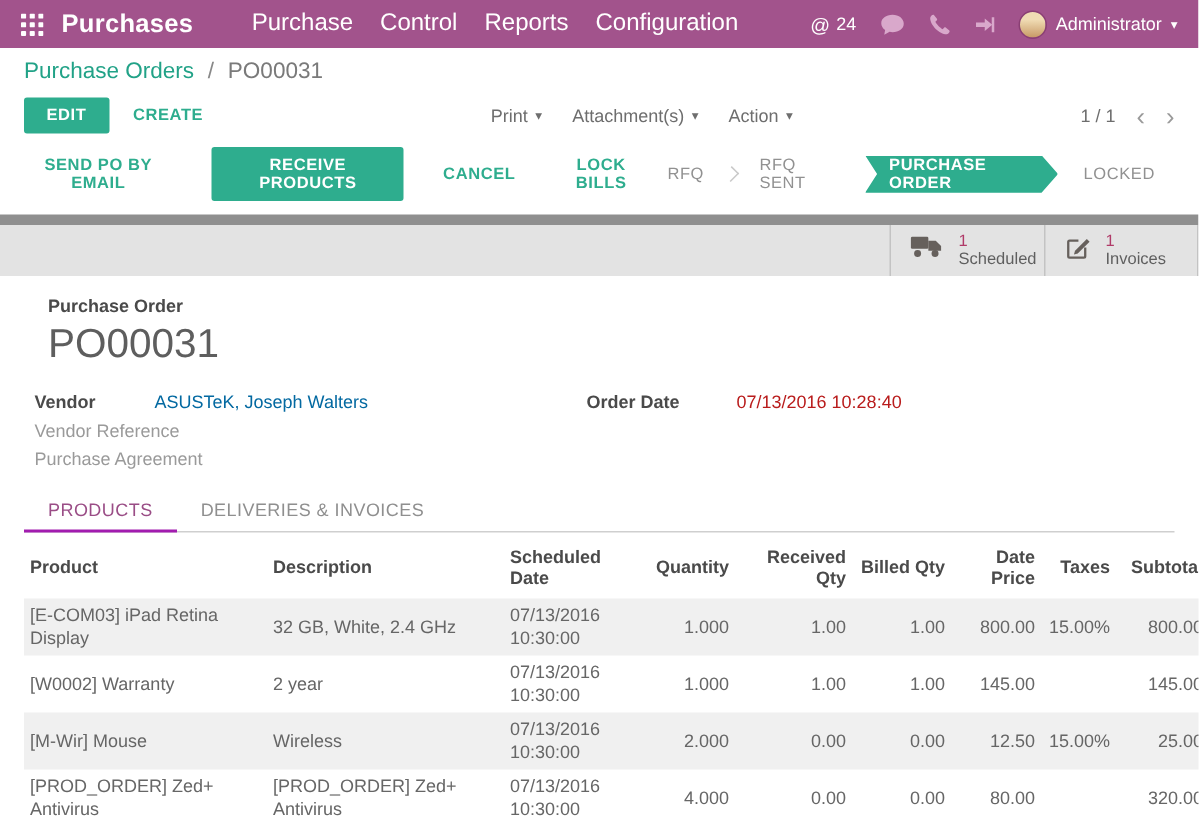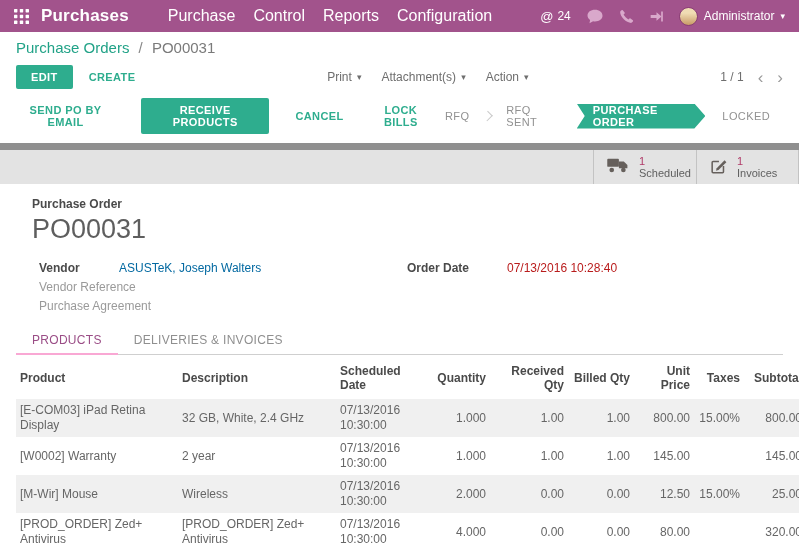--- a/index.html
+++ b/index.html
@@ -63,33 +63,33 @@
               gap:9px; padding:3px 4px 3px 12px; cursor:pointer; }
   .stat-btn:last-child { border-right:1px solid #C3C3C3; }
   .stat-text { line-height:12px; }
   .stat-value { font-size:11px; color:#B03A68; }
   .stat-label { font-size:11px; color:#5f5f5f; }
 
   
   .sheet { padding:13px 16px 0; background:#fff; }
   .sheet-label { font-size:12px; font-weight:bold; color:#4A4A4A; margin-left:16px; }
   .po-title { font-size:27px; color:#5E5E5E; margin:3px 0 14px 16px; font-weight:normal; }
-  .fields { display:flex; margin-left:23px; margin-bottom:10px; }
+  .fields { display:flex; margin-left:7px; margin-bottom:10px; }
   .f-col-left { width:368px; }
   .field-row { display:flex; font-size:12px; line-height:19px; }
   .f-label { width:80px; flex-shrink:0; font-weight:bold; color:#4A4A4A; white-space:nowrap; }
   .f-label.muted { font-weight:normal; color:#9A9A9A; }
   .f-label.wide { width:100px; }
   .f-value { color:#b91c1c; }
   .f-value.link { color:#0369a1; cursor:pointer; }
 
   
   .tabs { display:flex; border-bottom:1px solid #CFCFCF; margin-top:8px; }
   .tab { font-size:12px; letter-spacing:.3px; padding:7px 16px 6px; color:#8F8F8F; cursor:pointer; }
-  .tab.active { color:#9A4D86; border-bottom:2px solid #f9a8d4; margin-bottom:-1px; }
+  .tab.active { color:#9A4D86; border-bottom:2px solid #a21caf; margin-bottom:-1px; }
 
   
   table { width:100%; border-collapse:collapse; font-size:12px; color:#666; table-layout:fixed; }
   thead th { font-weight:bold; color:#4A4A4A; padding:9px 4px 7px; text-align:left; }
   thead th.num { text-align:right; }
   tbody tr { cursor:pointer; }
   tbody tr:nth-child(odd) { background:#F0F0F0; }
   td { padding:4px 4px; vertical-align:middle; line-height:15px; }
   td.num { text-align:right; }
   .col-date { width:92px; }
@@ -270,21 +270,21 @@
         <col style="width:62px">
     </colgroup>
     <thead>
       <tr>
         <th>Product</th>
         <th>Description</th>
         <th>Scheduled Date</th>
         <th class="num">Quantity</th>
         <th class="num">Received Qty</th>
         <th class="num">Billed Qty</th>
-        <th class="num">Unit Price</th>
+        <th class="num">Date Price</th>
         <th class="num">Taxes</th>
         <th class="num">Subtotal</th>
       </tr>
     </thead>
     <tbody>
       <tr>
         <td>[E-COM03] iPad Retina Display</td>
         <td>32 GB, White, 2.4 GHz</td>
         <td>07/13/2016 10:30:00</td>
         <td class="num">1.000</td>

